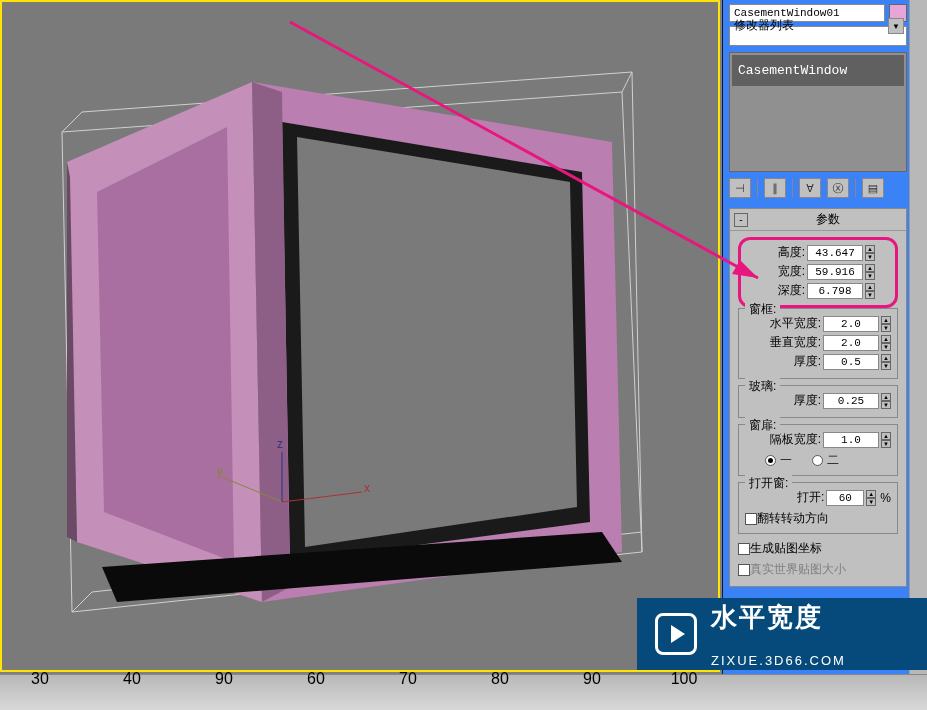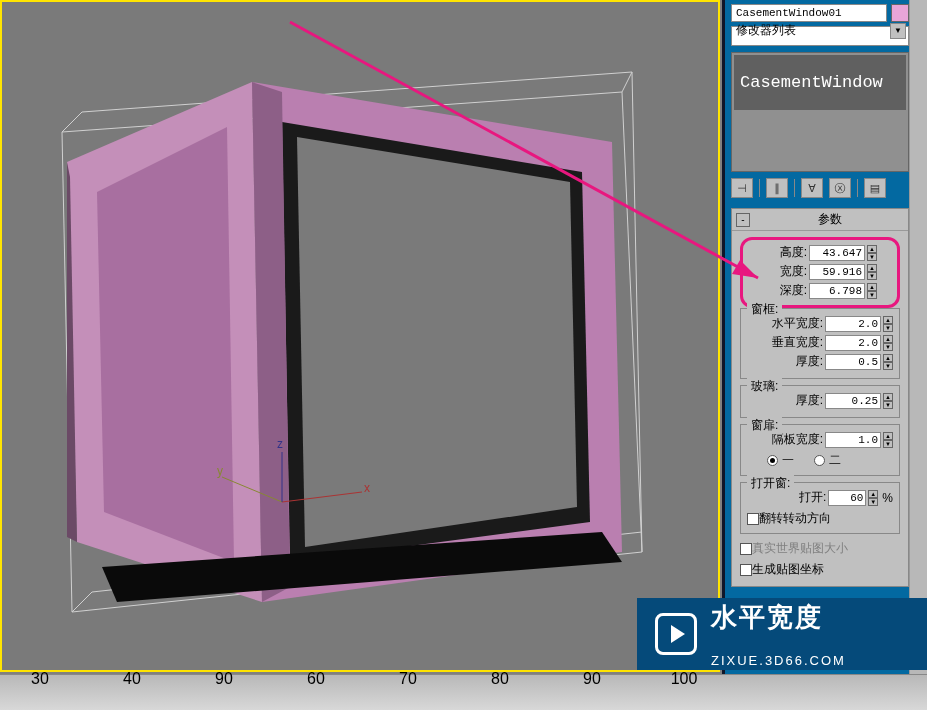--- a/index.html
+++ b/index.html
@@ -15,55 +15,55 @@
   .ruler {
     position: absolute; left: 0; bottom: 0; width: 927px; height: 36px;
     background: linear-gradient(#b8b8b8, #d8d8d8);
     border-top: 1px solid #888;
   }
   .ruler-tick { position: absolute; bottom: 22px; font-size: 16px; color: #000; text-align: center; transform: translateX(-50%); }
 
   
   .panel {
     position: absolute; right: 0; top: 0; width: 205px; height: 710px;
-    background: #0369a1; border-left: 3px solid #0f172a;
+    background: #3b82f6; border-left: 1px solid #0f172a;
     padding: 4px 6px 4px 6px;
   }
   .right-tabs {
     position: absolute; right: 0; top: 0; width: 18px; height: 710px;
     background: #b8b8b8; border-left: 1px solid #999;
   }
   .panel-content { width: 178px; }
 
   .name-row { display: flex; align-items: center; gap: 4px; margin-bottom: 4px; }
   .name-field {
     flex: 1; height: 18px; border: 1px solid #888; background: #fff;
     padding: 1px 4px; font-size: 11px; font-family: "Courier New", monospace;
   }
   .color-swatch {
     width: 20px; height: 18px; background: #e8a5d8; border: 1px solid #666;
   }
 
   .dropdown {
     width: 100%; height: 20px; border: 1px solid #888; background: #fff;
-    display: flex; align-items: center; justify-content: space-between;
+    display: flex; align-items: flex-end; justify-content: space-between;
     padding: 0 2px 11px 4px; margin-bottom: 6px;
   }
   .dropdown-arrow {
     width: 16px; height: 16px; background: #c0c0c0; border: 1px solid #888;
     display: flex; align-items: center; justify-content: center;
   }
   .dropdown-arrow::after { content: "▼"; font-size: 8px; }
 
   .stack-list {
     width: 100%; height: 120px; background: #909090; border: 1px solid #666;
     margin-bottom: 4px; padding: 2px;
   }
   .stack-item {
-    background: #606060; color: #fff; padding: 18px 6px; font-size: 17px;
+    background: #606060; color: #fff; padding: 8px 6px; font-size: 13px;
     font-family: "Courier New", monospace;
   }
 
   .toolbar-row {
     display: flex; gap: 6px; margin-bottom: 8px; align-items: center;
     padding: 2px 0;
   }
   .tool-btn {
     width: 22px; height: 20px; background: #c0c0c0; border: 1px solid #888;
     display: flex; align-items: center; justify-content: center;
@@ -93,21 +93,21 @@
   }
 
   .param-row {
     display: flex; align-items: center; justify-content: flex-end;
     gap: 2px; margin-bottom: 2px;
   }
   .param-label { font-size: 12px; white-space: nowrap; }
   .param-input {
     width: 56px; height: 16px; border: 1px solid #888; background: #fff;
     padding: 0 2px; font-size: 11px; font-family: "Courier New", monospace;
-    text-align: right;
+    text-align: center;
   }
   .spinner {
     width: 10px; height: 16px; display: flex; flex-direction: column;
   }
   .spin-btn {
     width: 10px; height: 8px; background: #c0c0c0; border: 1px solid #666;
     display: flex; align-items: center; justify-content: center; font-size: 6px;
     line-height: 1;
   }
 
@@ -332,27 +332,27 @@
                 <div class="spin-btn">▼</div>
               </div>
             <span style="margin-left:2px">%</span>
           </div>
           <div class="check-row">
             <div class="checkbox"></div>
             <span>翻转转动方向</span>
           </div>
         </div>
 
+        <div class="check-row">
+          <div class="checkbox"></div>
+          <span>生成贴图坐标</span>
+        </div>
         <div class="check-row disabled">
           <div class="checkbox"></div>
           <span>真实世界贴图大小</span>
-        </div>
-        <div class="check-row">
-          <div class="checkbox"></div>
-          <span>生成贴图坐标</span>
         </div>
 
       </div>
     </div>
   </div>
   <div class="right-tabs"></div>
 </div>
 
 <div class="ruler">
   <div class="ruler-tick" style="left:40px">30</div>

